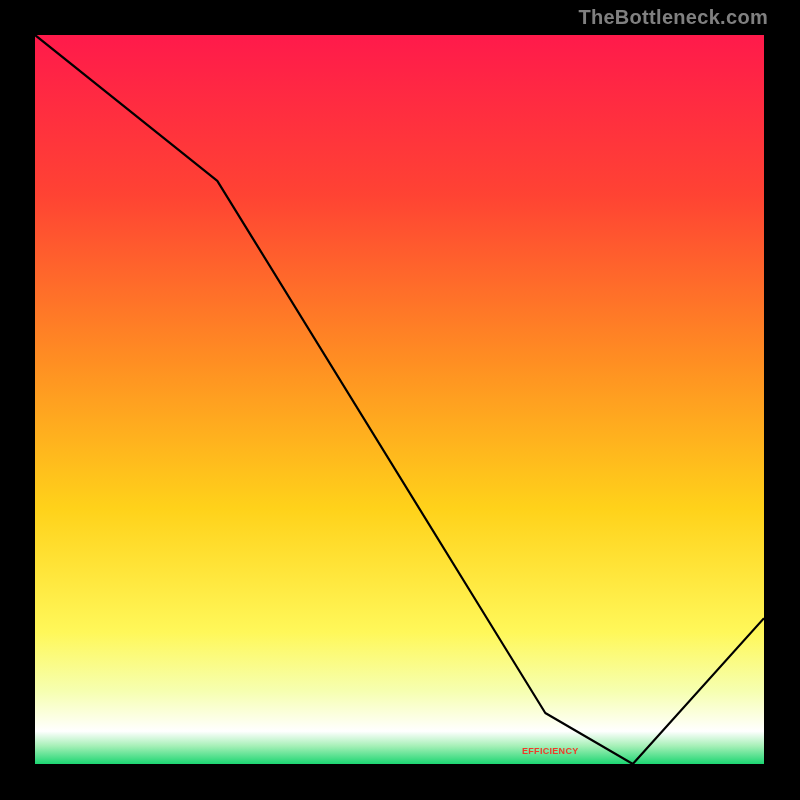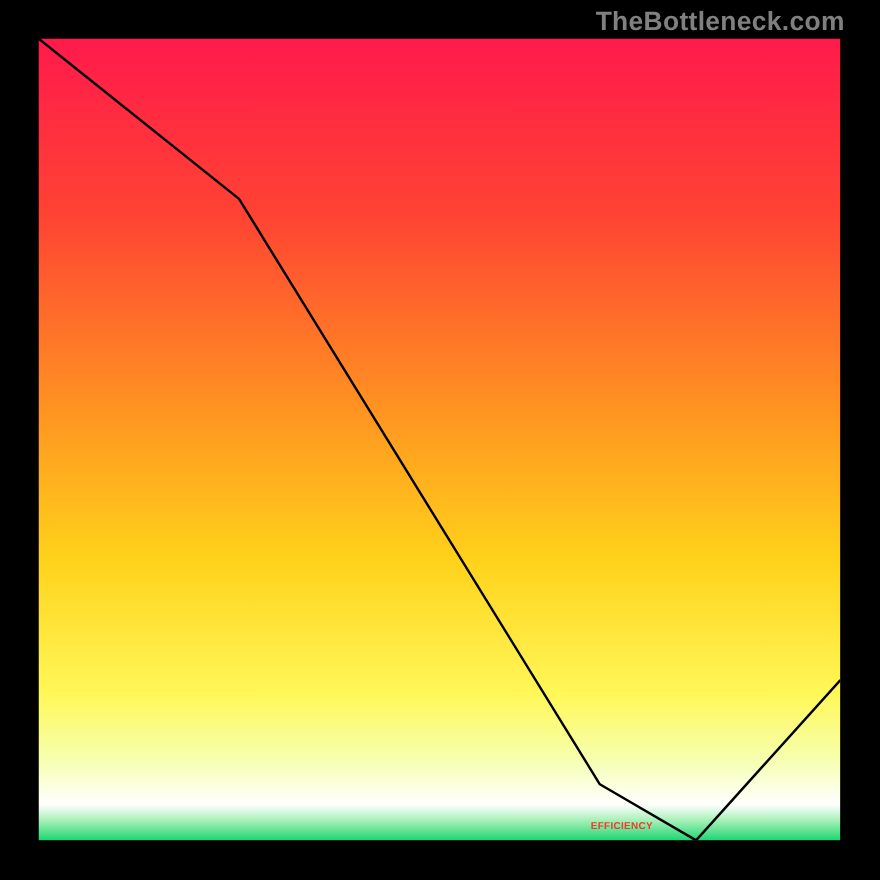--- a/index.html
+++ b/index.html
@@ -18,21 +18,21 @@
     width: 733px;
     height: 733px;
     border: 2px solid #000;
     box-sizing: border-box;
   }
   .watermark {
     position: absolute;
     right: 32px;
     top: 6px;
     color: #808080;
-    font-size: 24px;
+    font-size: 20px;
     font-weight: 600;
     letter-spacing: 0.3px;
   }
   .chart-svg {
     position: absolute;
     inset: 0;
     width: 100%;
     height: 100%;
     display: block;
   }
@@ -63,14 +63,14 @@
           <stop offset="82%" stop-color="#fff85a"></stop>
           <stop offset="90%" stop-color="#f6ffb0"></stop>
           <stop offset="95.5%" stop-color="#ffffff"></stop>
           <stop offset="97.5%" stop-color="#a7f0b8"></stop>
           <stop offset="100%" stop-color="#1cd672"></stop>
         </linearGradient>
     </defs>
     <rect x="0" y="0" width="729" height="729" fill="url(#bg-grad)"></rect>
     <polyline id="data-line" fill="none" stroke="#000" stroke-width="2.2" stroke-linejoin="round" points="0.0,0.0 182.3,145.8 510.3,678.0 597.8,729.0 729.0,583.2"></polyline>
   </svg>
-  <div class="xaxis-badge" style="left: 502px;">EFFICIENCY</div>
+  <div class="xaxis-badge" style="left: 487px;">EFFICIENCY</div>
 </div>
 
 </body></html>

